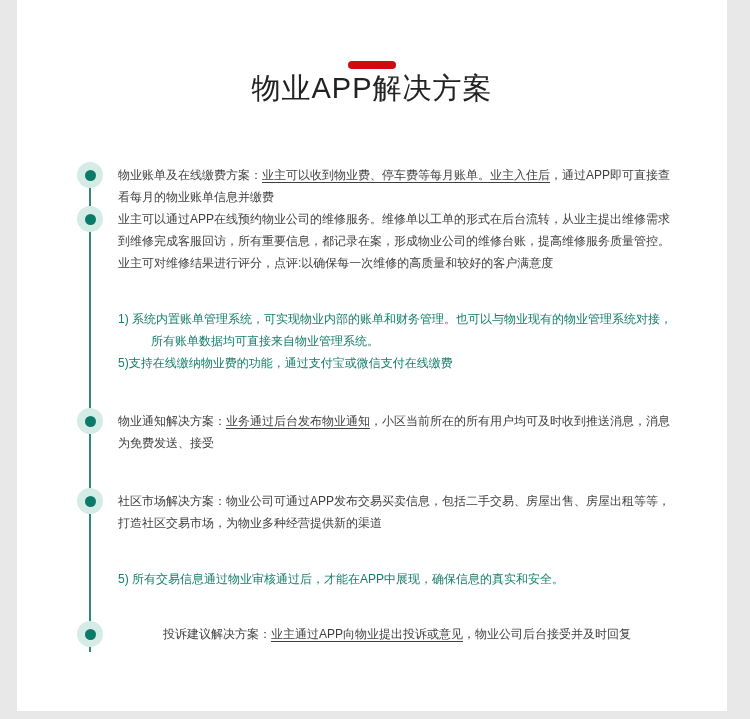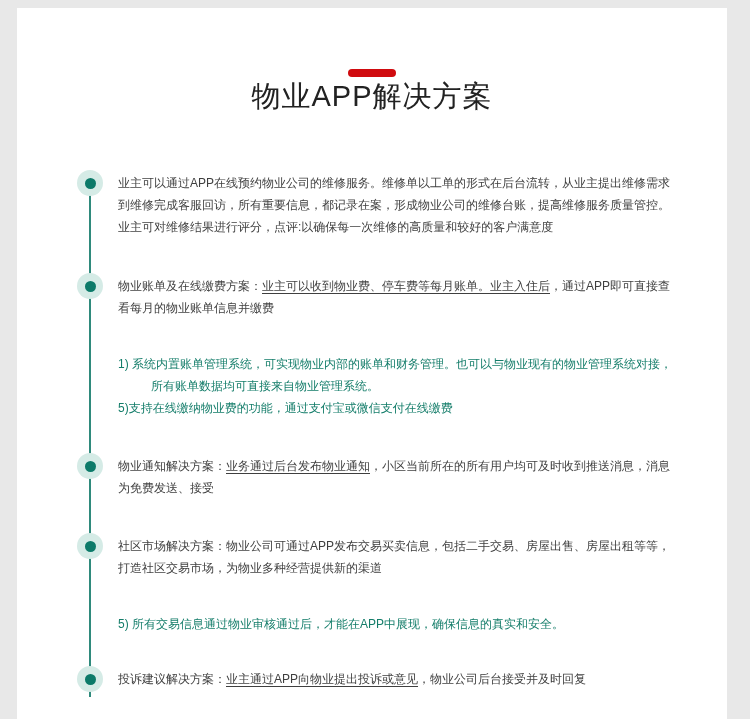--- a/index.html
+++ b/index.html
@@ -8,21 +8,21 @@
   }
   *{box-sizing:border-box;margin:0;padding:0;}
   html,body{width:750px;height:719px;overflow:hidden;}
   body{
     background:var(--bg);
     font-family:"Liberation Sans","DejaVu Sans",sans-serif;
   }
   .card{
     position:relative;
     margin-left:17px;
-    margin-top:8px;
+    margin-top:0;
     width:710px;
     min-height:711px;
     background:var(--card);
     padding-top:61px;
   }
   .accent-bar{
     width:48px;height:8px;border-radius:4px;
     background:var(--accent);
     margin:0 auto;
   }
@@ -80,47 +80,47 @@
     color:var(--teal-text);
     position:relative;
     z-index:1;
   }
   .t-sub .sub-line{
     padding-left:33px;
     text-indent:-33px;
   }
   .u{text-decoration:underline;text-underline-offset:3px;}
   .mt-37{margin-top:37px;} .mt-36{margin-top:36px;}
-  .mt-34{margin-top:34px;} .mt-33{margin-top:33px;}
+  .mt-34{margin-top:34px;} .mt-33{margin-top:33px;text-align:center;}
 </style>
 </head>
 <body>
 
 <div class="card">
 
   <div class="accent-bar"></div>
 
   <h1 class="page-title">物业APP解决方案</h1>
 
   <div class="timeline">
 
     <div class="timeline-line"></div>
 
+    <div class="t-item mt-37">
+      <span class="bullet">
+          <span class="dot"></span>
+        </span>
+      <span>物业账单及在线缴费方案：</span><span class="u">业主可以收到物业费、停车费等每月账单。业主入住后</span><span>，通过APP即可直接查看每月的物业账单信息并缴费</span>
+    </div>
+
     <div class="t-item">
       <span class="bullet">
           <span class="dot"></span>
         </span>
       <span>业主可以通过APP在线预约物业公司的维修服务。维修单以工单的形式在后台流转，从业主提出维修需求到维修完成客服回访，所有重要信息，都记录在案，形成物业公司的维修台账，提高维修服务质量管控。业主可对维修结果进行评分，点评:以确保每一次维修的高质量和较好的客户满意度</span><span class="u"></span><span></span>
-    </div>
-
-    <div class="t-item mt-37">
-      <span class="bullet">
-          <span class="dot"></span>
-        </span>
-      <span>物业账单及在线缴费方案：</span><span class="u">业主可以收到物业费、停车费等每月账单。业主入住后</span><span>，通过APP即可直接查看每月的物业账单信息并缴费</span>
     </div>
 
     <div class="t-sub mt-34">
       <div class="sub-line">1) 系统内置账单管理系统，可实现物业内部的账单和财务管理。也可以与物业现有的物业管理系统对接，所有账单数据均可直接来自物业管理系统。</div>
       <div class="sub-line">5)支持在线缴纳物业费的功能，通过支付宝或微信支付在线缴费</div>
     </div>
 
     <div class="t-item mt-36">
       <span class="bullet">
           <span class="dot"></span>

